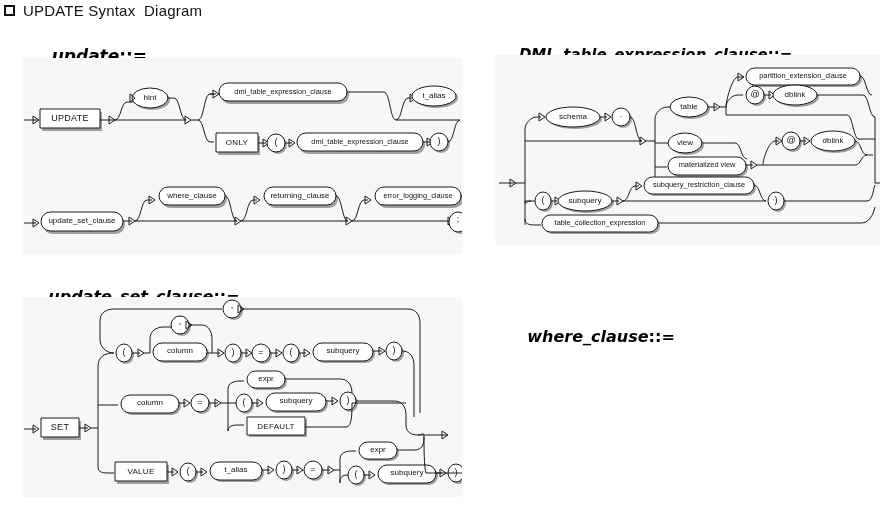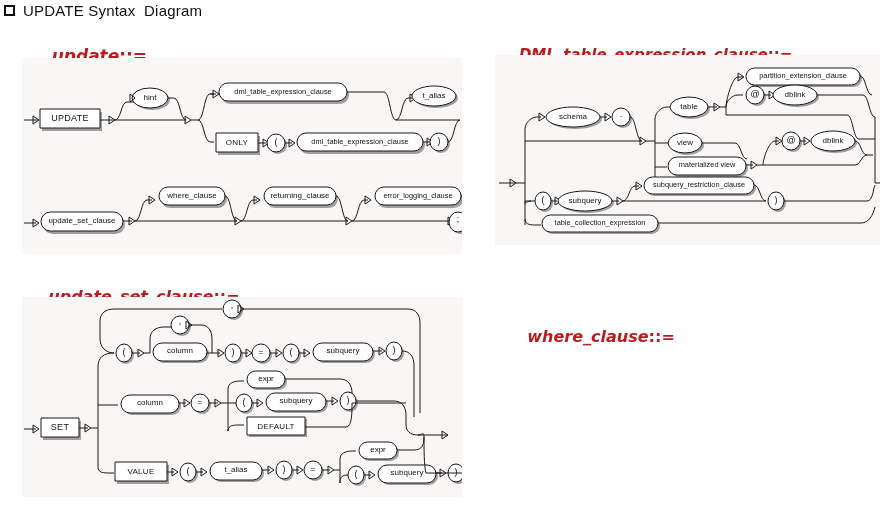--- a/index.html
+++ b/index.html
@@ -29,21 +29,21 @@
   }
   .bullet-icon i.b1{left:0;top:0;width:11px;height:11px;background:#111;}
   .bullet-icon i.b2{left:2px;top:2px;width:7px;height:7px;background:#fff;}
   .bullet-icon i.b3{left:9px;top:1px;width:2px;height:10px;background:#111;}
 
   
   .sec-title{
     position:absolute;
     font-family:"DejaVu Sans", sans-serif;
     font-weight:bold;font-style:italic;
-    color:#b91c1c;
+    color:#000000;
     white-space:pre;
   }
   .sec-title .nt{font-style:italic;}
   .sec-title .op{font-style:normal;}
 
   
   .panel{
     position:absolute;
     background:#f8f7f5;
     overflow:hidden;

